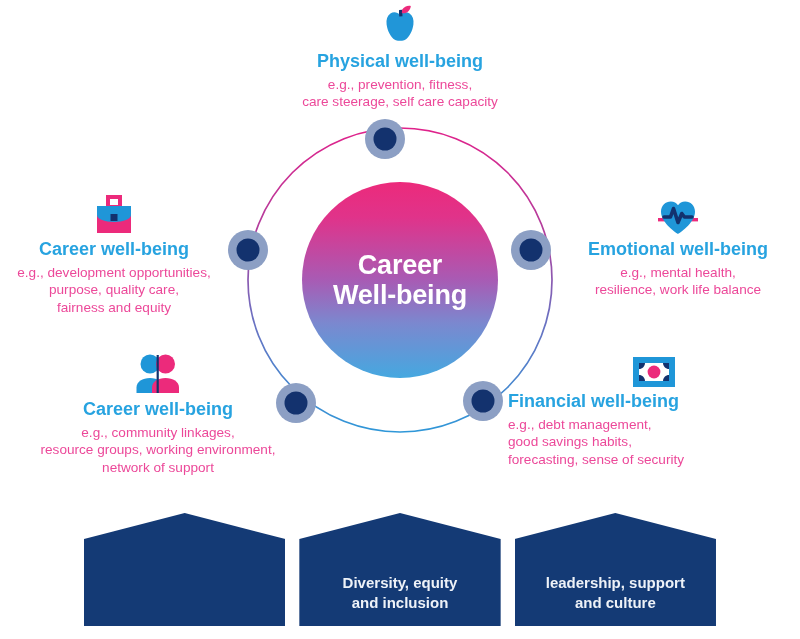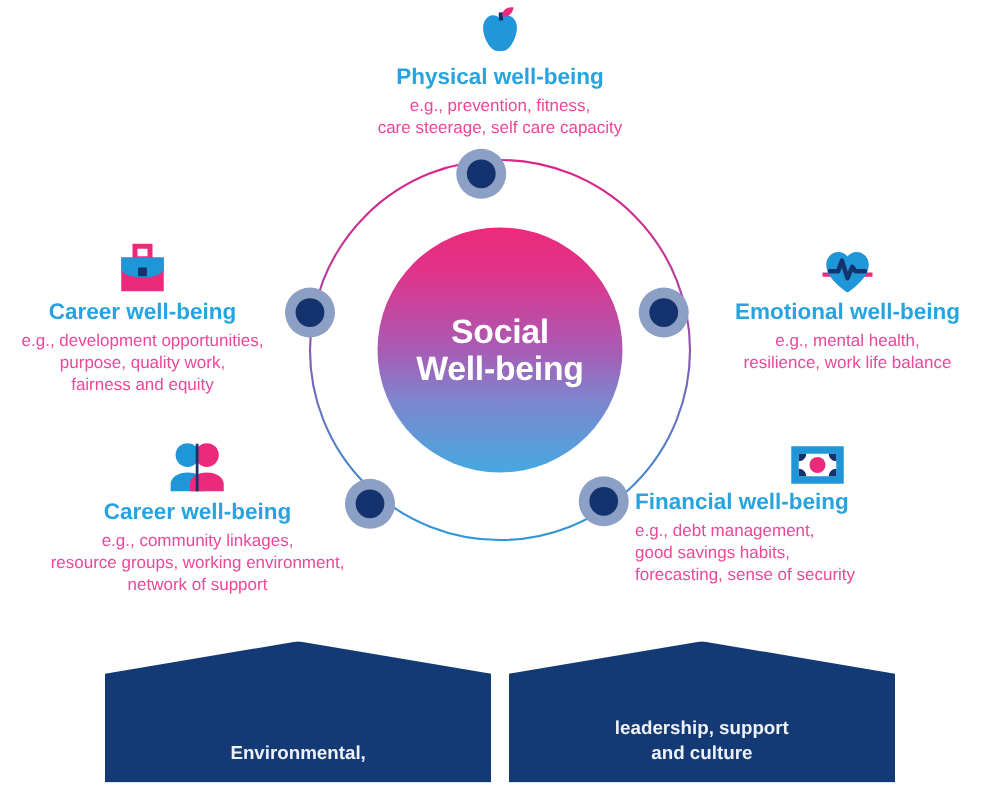--- a/index.html
+++ b/index.html
@@ -124,21 +124,21 @@
     </g>
 
     <g>
       <circle cx="483" cy="401" r="20" fill="#8c9fc4"></circle>
       <circle cx="483" cy="401" r="11.5" fill="#13326e"></circle>
     </g>
   </svg>
 
   <div class="hub">
     <div class="hub-label">
-      <div>Social</div>
+      <div>Career</div>
       <div>Well-being</div>
     </div>
   </div>
 
   <div class="pillar p-physical">
     <svg class="icon" width="42" height="44" viewBox="0 0 42 44">
       <path d="M21 11c-2.4-3-6.6-3.6-9.6-1.4C8.2 11.9 7 16 7.6 20.4c.8 6.1 4.2 13 8.2 15.4 2 1.2 3.6 1 5.2 1 1.6 0 3.2.2 5.2-1 4-2.4 7.4-9.3 8.2-15.4.6-4.4-.6-8.5-3.8-10.8-3-2.2-7.2-1.6-9.6 1.4z" fill="#2196d8"></path>
       <path d="M20.3 12.4c-.3-2.6-.4-4.6-.2-6.4l3.2-.2c.1 1.9.1 3.9.2 6.5z" fill="#13326e"></path>
       <path d="M23.2 5.6c2-3 5.5-4.4 8.6-3.6-.3 3.3-2.6 6.3-5.9 7.2-1.3.3-2.1.2-3.1-.2z" fill="#ec2a7b"></path>
     </svg>
@@ -152,21 +152,21 @@
   <div class="pillar p-career">
     <svg class="icon" width="46" height="46" viewBox="0 0 46 46">
       <rect x="17" y="5" width="12" height="10" fill="none" stroke="#ec2a7b" stroke-width="4"></rect>
       <rect x="6" y="14" width="34" height="27" fill="#ec2a7b"></rect>
       <path d="M6 14h34v9c0 4-7.6 7-17 7S6 27 6 23z" fill="#1f96d8"></path>
       <rect x="19.5" y="22" width="7" height="7" fill="#13326e"></rect>
     </svg>
     <div class="ptitle">Career well-being</div>
     <div class="pdesc">
       <div>e.g., development opportunities,</div>
-      <div>purpose, quality work,</div>
+      <div>purpose, quality care,</div>
       <div>fairness and equity</div>
     </div>
   </div>
 
   <div class="pillar p-emotional">
     <svg class="icon" width="48" height="44" viewBox="0 0 48 44">
       <rect x="4" y="24" width="40" height="3.4" fill="#ec2a7b"></rect>
       <path d="M24 40S7 29.5 7 17.8C7 11.6 11.6 7.5 16.8 7.5c3.2 0 5.8 1.6 7.2 3.7 1.4-2.1 4-3.7 7.2-3.7C36.4 7.5 41 11.6 41 17.8 41 29.5 24 40 24 40z" fill="#1f96d8"></path>
       <path d="M10 23h6.5l3-8.5 4.5 14 3.8-9 2.6 3.5H38" fill="none" stroke="#13326e" stroke-width="3.6" stroke-linejoin="round" stroke-linecap="round"></path>
     </svg>
@@ -207,21 +207,26 @@
     <div class="pdesc">
       <div>e.g., debt management,</div>
       <div>good savings habits,</div>
       <div>forecasting, sense of security</div>
     </div>
   </div>
 
   <div class="foundation">
     <div class="found-box">
       <div>
-        <span>Environmental,</span>
+      </div>
+    </div>
+    <div class="found-box">
+      <div>
+        <span>Diversity, equity</span>
+        <span>and inclusion</span>
       </div>
     </div>
     <div class="found-box">
       <div>
         <span>leadership, support</span>
         <span>and culture</span>
       </div>
     </div>
   </div>
 

